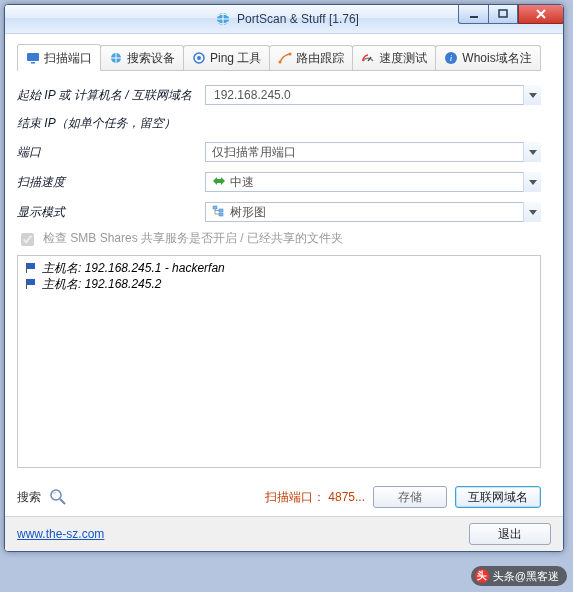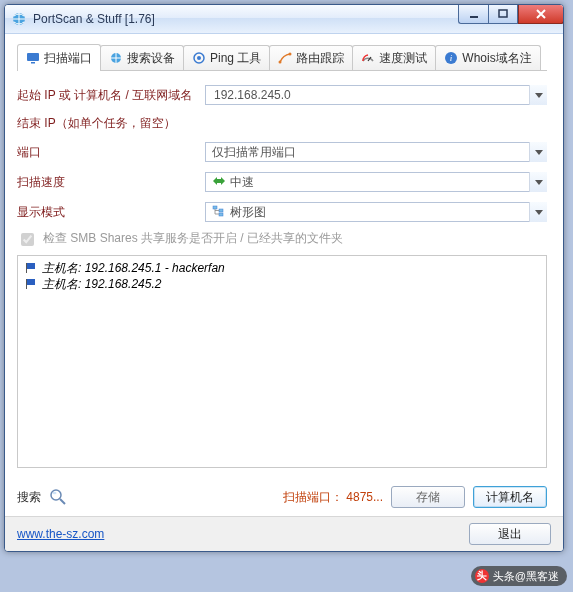--- a/index.html
+++ b/index.html
@@ -31,20 +31,21 @@
     overflow: hidden;
   }
   .titlebar {
     height: 28px;
     background: linear-gradient(to bottom, #f8fbff 0%, #e3edfb 45%, #cfe0f6 46%, #e8f1fd 100%);
     border-bottom: 1px solid #bfd3ee;
     display: flex;
     align-items: center;
     padding-left: 6px;
     position: relative;
+    justify-content: center;
   }
   .titlebar .app-icon {
     width: 16px; height: 16px; margin-right: 6px;
   }
   .titlebar .title-text { color: #2a3a57; }
 
   .winbtn-group {
     position: absolute;
     right: -1px;
     top: -1px;
@@ -70,21 +71,21 @@
     background: linear-gradient(to bottom, #f08080, #cf3a2a);
     border-color: #8a2a20;
     border-radius: 0 0 3px 0;
   }
   .winbtn svg { display:block; }
 
   
   .client {
     flex: 1;
     background: #fff;
-    padding: 10px 16px 8px 12px;
+    padding: 10px 22px 8px 12px;
     display: flex;
     flex-direction: column;
   }
 
   
   .tabstrip {
     display: flex;
     align-items: flex-end;
     border-bottom: 1px solid #c9c9c9;
     height: 26px;
@@ -116,21 +117,22 @@
   .tab .tab-icon { width: 14px; height: 14px; }
 
   
   .form { display: flex; flex-direction: column; gap: 10px; margin-top: 4px; }
   .row {
     display: flex;
     align-items: center;
   }
   .row .lbl {
     width: 188px;
-    color: #7f1d1d;
+    color: #0f172a;
+    font-style: italic;
   }
   .combo {
     flex: 1;
     position: relative;
   }
   .combo-box {
     height: 20px;
     border: 1px solid #b7c4d9;
     background: #fff;
     display: flex;
@@ -440,21 +442,21 @@
           <line x1="11" y1="11" x2="16" y2="16" stroke="#6a8ab5" stroke-width="2"></line>
           <ellipse cx="5.5" cy="5" rx="2" ry="1.3" fill="#cfe3f7"></ellipse>
         </svg>
       </span>
       <span class="stretch"></span>
       <span class="stat">
         <span>扫描端口：</span>
         <span>4875...</span>
       </span>
       <button class="btn">存储</button>
-      <button class="btn primary">计算机名</button>
+      <button class="btn primary">互联网域名</button>
     </div>
 
   </div>
 
   <div class="footer">
     <a href="#">www.the-sz.com</a>
     <span class="stretch"></span>
     <button class="btn" style="min-width:82px;color:#222">退出</button>
   </div>
 </div>

